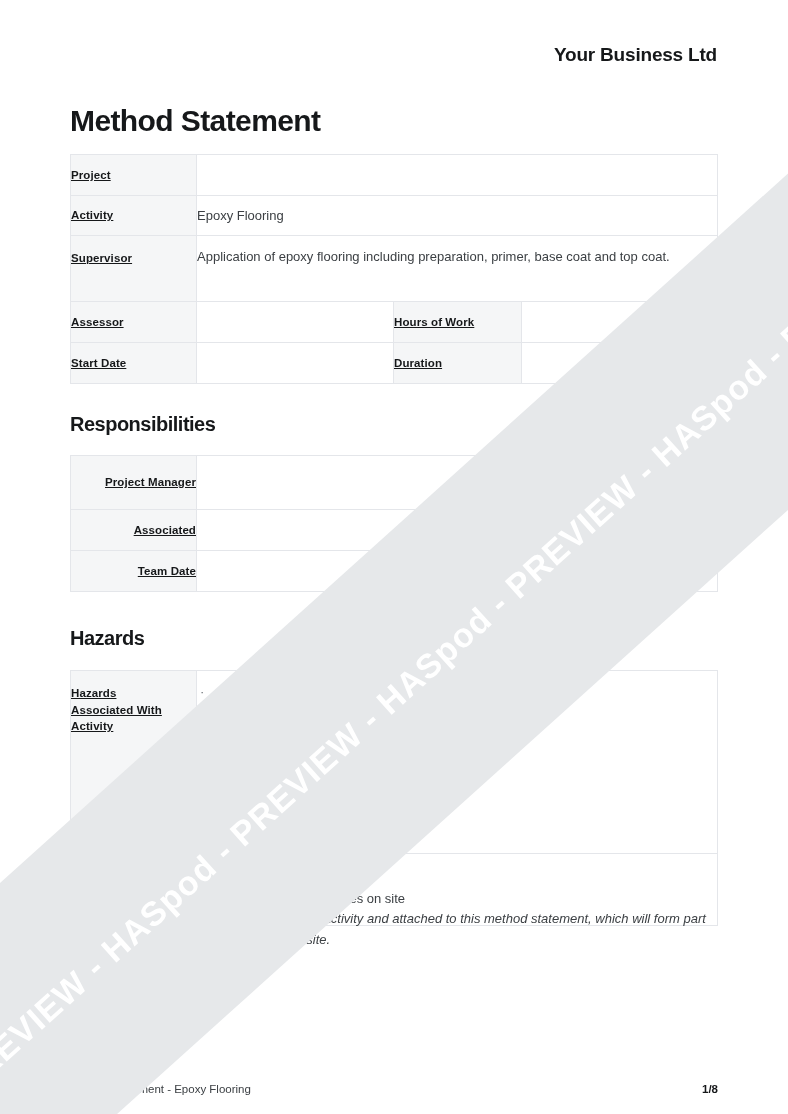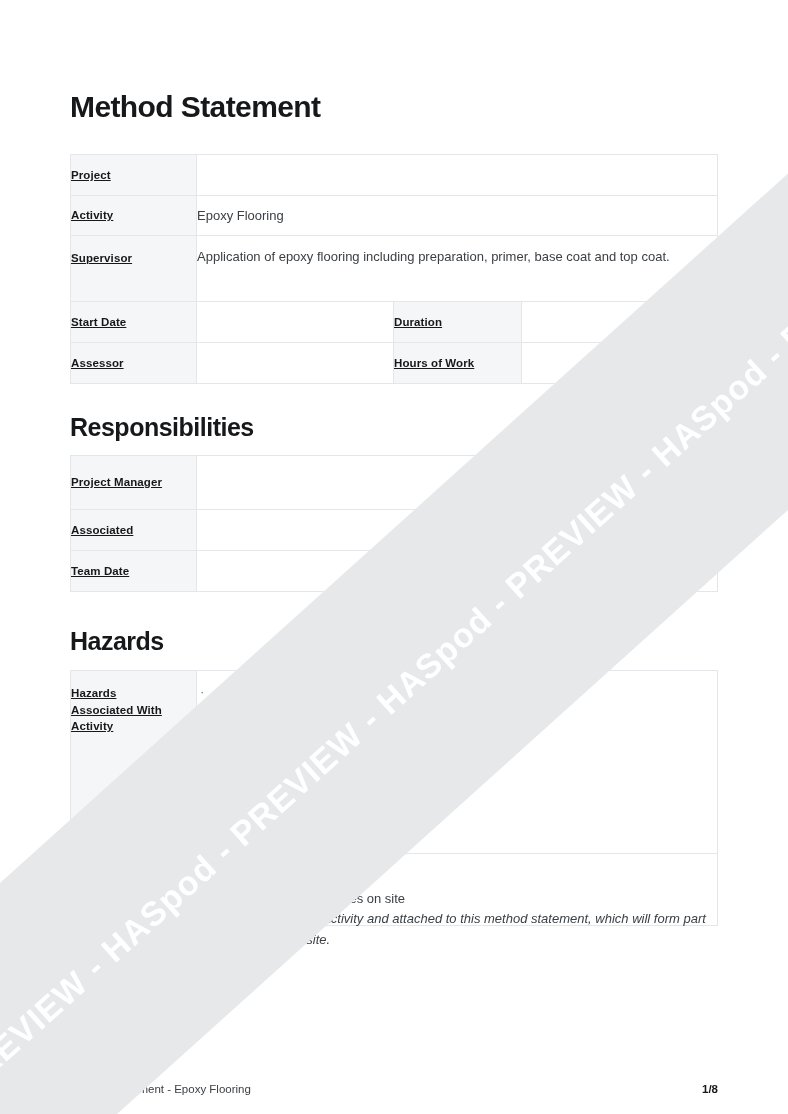--- a/index.html
+++ b/index.html
@@ -32,50 +32,50 @@
     font-size: 19px;
     font-weight: bold;
     letter-spacing: -0.2px;
     color: #16181a;
   }
 
   
   .doc-title {
     position: absolute;
     left: 70px;
-    top: 90px;
+    top: 104px;
     font-size: 30px;
     font-weight: bold;
     letter-spacing: -0.6px;
     color: #16181a;
     margin: 0;
   }
   .section-title {
     position: absolute;
     left: 70px;
-    font-size: 25px;
+    font-size: 20px;
     font-weight: bold;
     letter-spacing: -0.5px;
     color: #16181a;
     margin: 0;
   }
   .section-title.responsibilities { top: 413px; }
   .section-title.hazards { top: 627px; text-align: right; }
 
   
   .tbl {
     position: absolute;
     left: 70px;
     width: 647px;
     border-collapse: collapse;
     table-layout: fixed;
     background: #fff;
   }
   .tbl.details { top: 154px; }
-  .tbl.responsibilities { top: 455px; }
+  .tbl.responsibilities { top: 455px; text-align: right; }
   .tbl.hazards { top: 670px; }
 
   .tbl td {
     border: 1px solid #e4e6ea;
     padding: 0;
     vertical-align: middle;
   }
   .lbl {
     background: #f5f6f7;
     font-size: 11.5px;
@@ -178,20 +178,21 @@
     letter-spacing: 1px;
     color: #ffffff;
     line-height: 1;
   }
 </style>
 </head>
 <body>
 
 <div class="page">
 
+  <div class="business-name">Your Business Ltd</div>
 
   <h1 class="doc-title">Method Statement</h1>
 
   <table class="tbl details">
     <colgroup>
       <col style="width:126px">
       <col style="width:197px">
       <col style="width:128px">
       <col style="width:196px">
     </colgroup>
@@ -202,29 +203,29 @@
       </tr>
       <tr class="row-h-40">
         <td class="lbl">Activity</td>
         <td class="val" colspan="3">Epoxy Flooring</td>
       </tr>
       <tr>
         <td class="lbl top">Supervisor</td>
         <td class="val top" colspan="3" style="height:54px">Application of epoxy flooring including preparation, primer, base coat and top coat.</td>
       </tr>
       <tr class="row-h-40">
+        <td class="lbl">Assessor</td>
+        <td class="val empty"></td>
+        <td class="lbl">Hours of Work</td>
+        <td class="val empty"></td>
+      </tr>
+      <tr class="row-h-40">
         <td class="lbl">Start Date</td>
         <td class="val empty"></td>
         <td class="lbl">Duration</td>
-        <td class="val empty"></td>
-      </tr>
-      <tr class="row-h-40">
-        <td class="lbl">Assessor</td>
-        <td class="val empty"></td>
-        <td class="lbl">Hours of Work</td>
         <td class="val empty"></td>
       </tr>
     </tbody>
   </table>
 
   <h2 class="section-title responsibilities">Responsibilities</h2>
 
   <table class="tbl responsibilities">
     <colgroup>
       <col style="width:126px">

